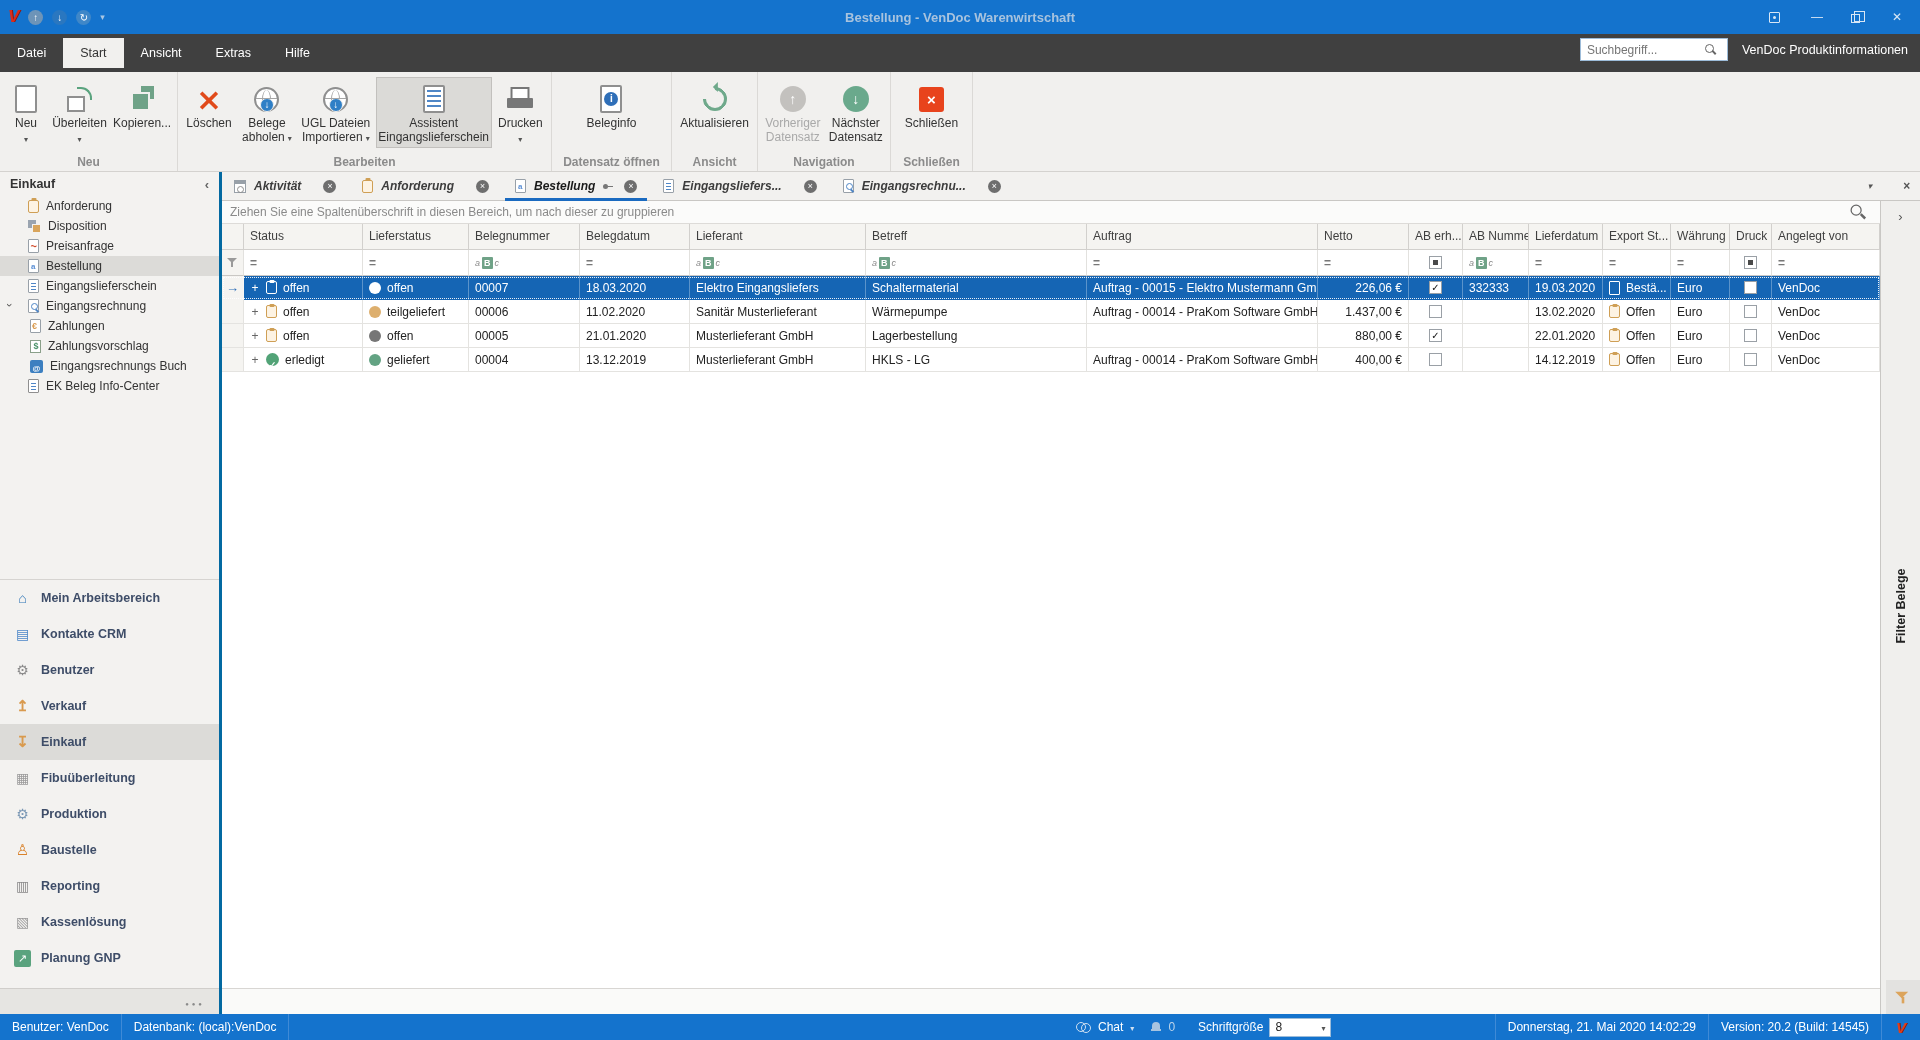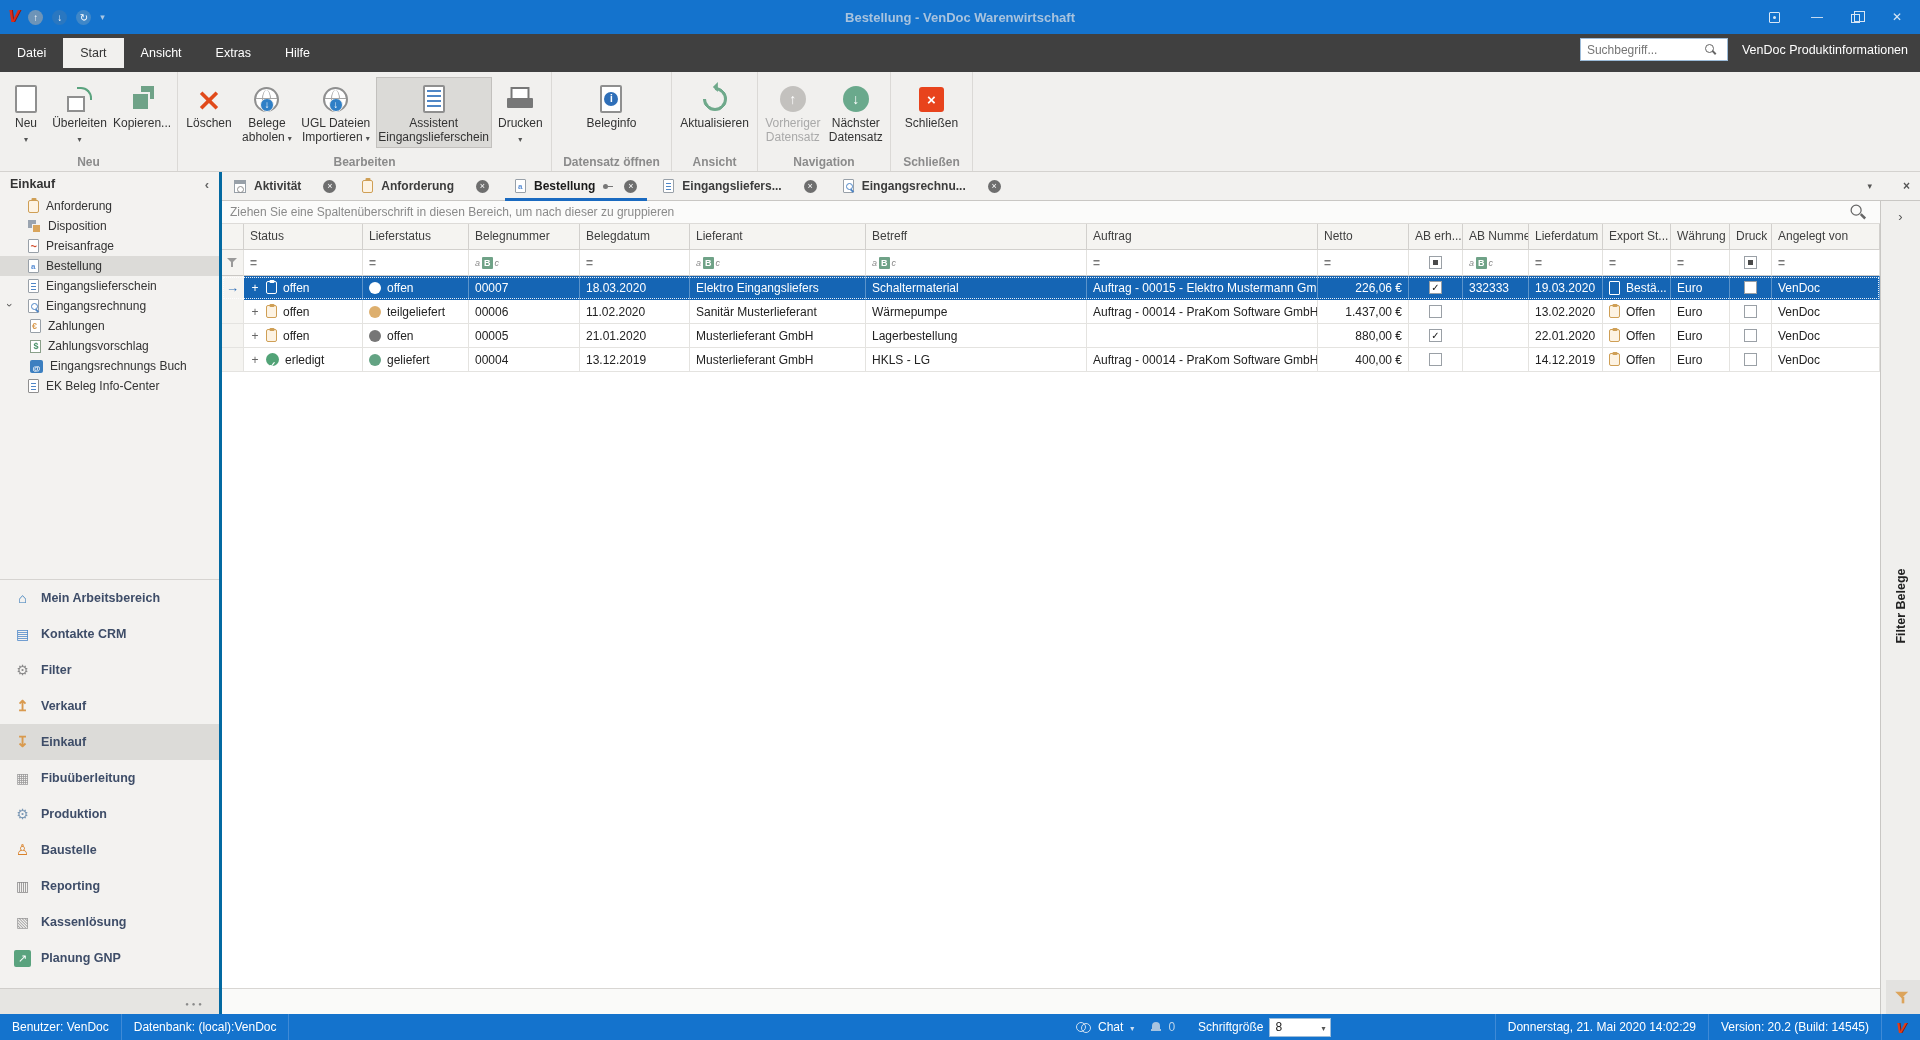--- a/index.html
+++ b/index.html
@@ -129,21 +129,21 @@
   .i-dollar { width:11px; height:13px; background:#fff; border:1px solid #8aa08a; }
   .i-dollar::before { content:'$'; position:absolute; left:2.5px; top:0.5px; color:#4a9268; font:bold 9px/11px "Liberation Sans",sans-serif; }
   .i-at { width:13px; height:13px; background:#3c7fc0; border-radius:2px; color:#fff; text-align:center; }
   .i-at::after { content:'@'; font:bold 8px/13px "Liberation Sans",sans-serif; }
   .i-cal { width:12px; height:13px; background:#fff; border:1px solid #98a0a8; }
   .i-cal::before { content:''; position:absolute; left:0; right:0; top:0; height:3px; background:#98a0a8; }
   .i-cal::after { content:''; position:absolute; left:2px; top:5px; width:5px; height:5px; border:1.5px solid #8f8f8f; border-radius:50%; }
 
   
   .main { position:absolute; left:222px; top:172px; right:0; bottom:26px; display:flex; flex-direction:column; }
-  .tabstrip { height:29px; background:#f2f1ef; border-bottom:1px solid #c9c7c4; display:flex; align-items:stretch; padding-left:2px; position:relative; flex:none; }
+  .tabstrip { height:29px; background:#f2f1ef; border-bottom:1px solid #c9c7c4; display:flex; align-items:stretch; padding-left:2px; position:relative; flex:none;font-style:italic; }
   .tab { display:flex; align-items:center; gap:8px; padding:0 10px; margin-right:6px; position:relative; cursor:pointer; }
   .tab .tab-label { font-weight:bold; color:#3c3c3c; font-size:12px; white-space:nowrap; }
   .tab.active .tab-label { color:#1a1a1a; }
   .tab.active::after { content:''; position:absolute; left:0; right:0; bottom:-1px; height:3px; background:#1a6ac0; }
   .tclose { width:13px; height:13px; border-radius:50%; background:#6e6e6e; color:#fff; font-size:9px; line-height:13px; text-align:center; margin-left:14px; cursor:pointer; }
   .tclose::after { content:'×'; }
   .pin { width:11px; height:11px; position:relative; }
   .pin::before { content:''; position:absolute; left:0; top:3px; width:5px; height:5px; border-radius:50%; background:#777; }
   .pin::after { content:''; position:absolute; left:5px; top:5px; width:5px; height:1.8px; background:#777; }
   .strip-ctl { position:absolute; top:0; bottom:0; display:flex; align-items:center; color:#555; }
@@ -420,21 +420,21 @@
     <div class="mitem">
         <span class="micon g-home"></span>
         <span class="mlbl">Mein Arbeitsbereich</span>
       </div>
     <div class="mitem">
         <span class="micon g-contacts"></span>
         <span class="mlbl">Kontakte CRM</span>
       </div>
     <div class="mitem">
         <span class="micon g-gear"></span>
-        <span class="mlbl">Filter</span>
+        <span class="mlbl">Benutzer</span>
       </div>
     <div class="mitem">
         <span class="micon g-up"></span>
         <span class="mlbl">Verkauf</span>
       </div>
     <div class="mitem selected">
         <span class="micon g-down"></span>
         <span class="mlbl">Einkauf</span>
       </div>
     <div class="mitem">

